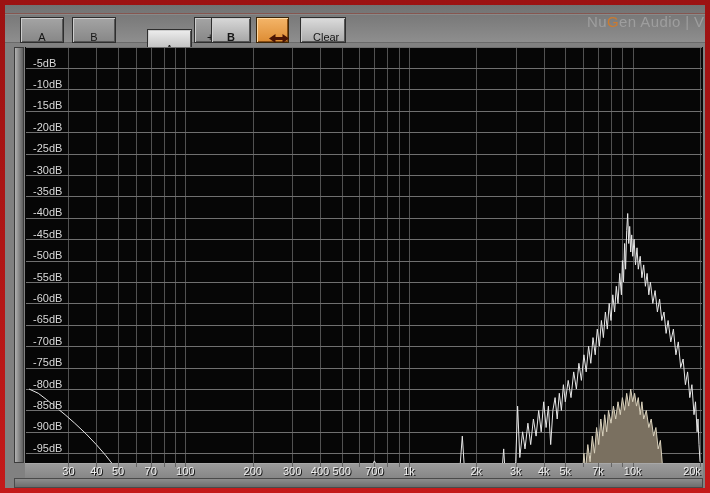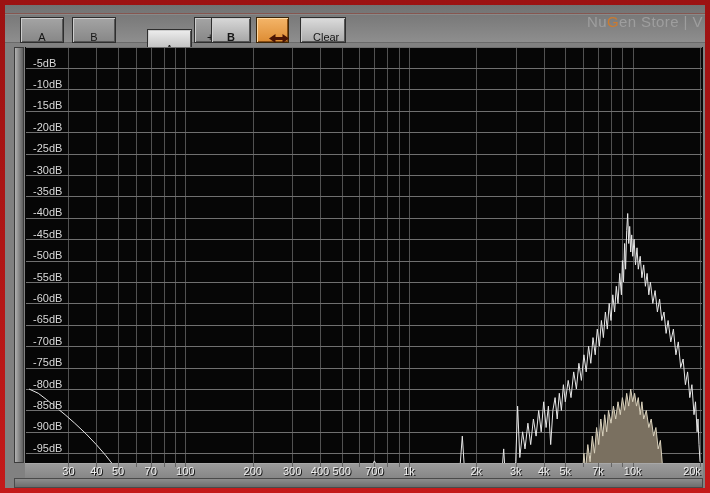--- a/index.html
+++ b/index.html
@@ -36,21 +36,21 @@
       <button class="btn" style="left:67px;width:44px">B Clear</button>
       <button class="btn viewa" style="left:142px;width:45px">A View</button>
       <button class="btn" style="left:189px;width:14px">+</button>
       <button class="btn viewb" style="left:206px;width:40px">B View</button>
       <button class="btn swap" style="left:251px;width:33px">
         <svg width="20" height="9" viewBox="0 0 20 9" style="vertical-align:middle">
           <path d="M0,4.5 L6.5,0 L6.5,3 L13.5,3 L13.5,0 L20,4.5 L13.5,9 L13.5,6 L6.5,6 L6.5,9 Z" fill="#4a1404"></path>
         </svg>
       </button>
       <button class="btn clear" style="left:295px;width:46px">Clear</button>
-      <div class="brand"><span>Nu</span><span class="accent">G</span><span>en Store | V</span></div>
+      <div class="brand"><span>Nu</span><span class="accent">G</span><span>en Audio | V</span></div>
     </div>
 
     <div class="vslider"></div>
     <div class="plot"></div>
     <div class="xstrip"></div>
     <div class="hscroll"></div>
 
     <svg id="overlay" viewBox="0 0 700 483">
         <defs>
           <clipPath id="plotclip">

